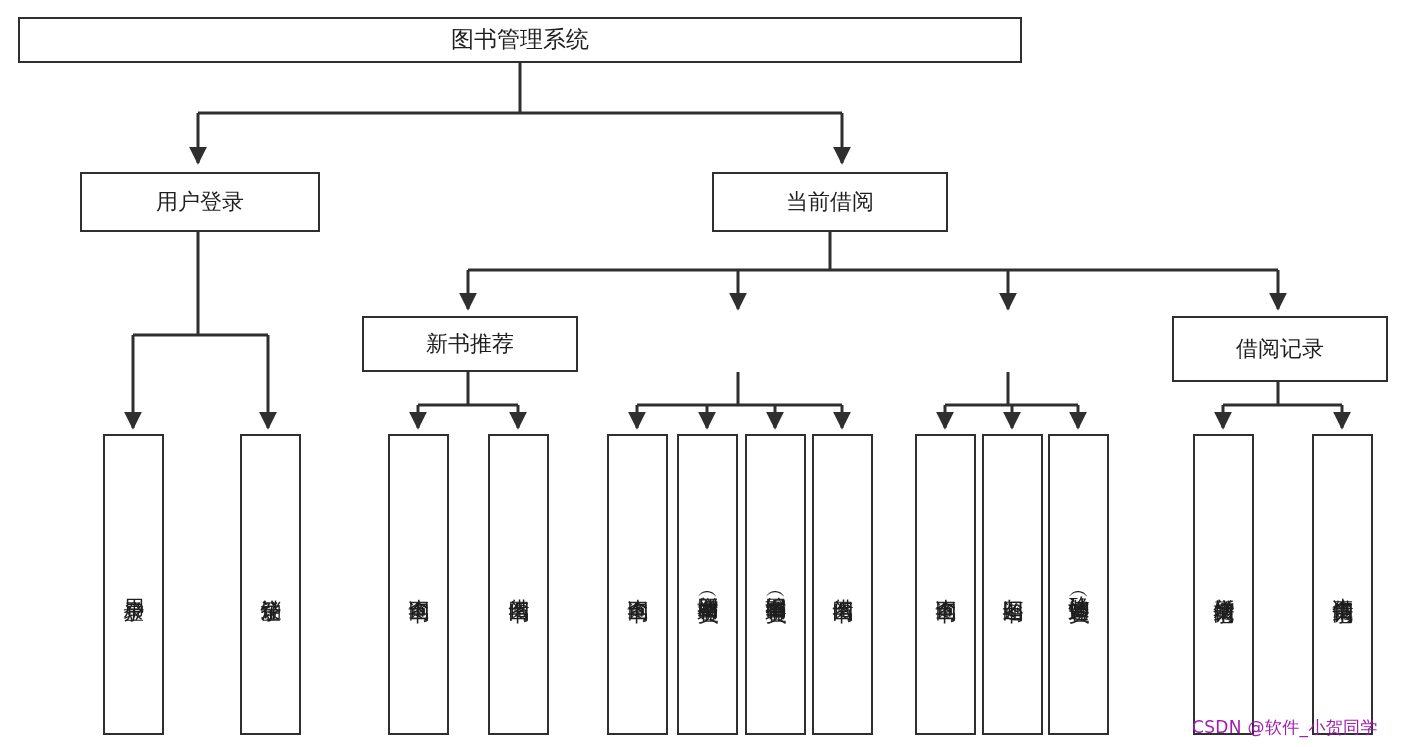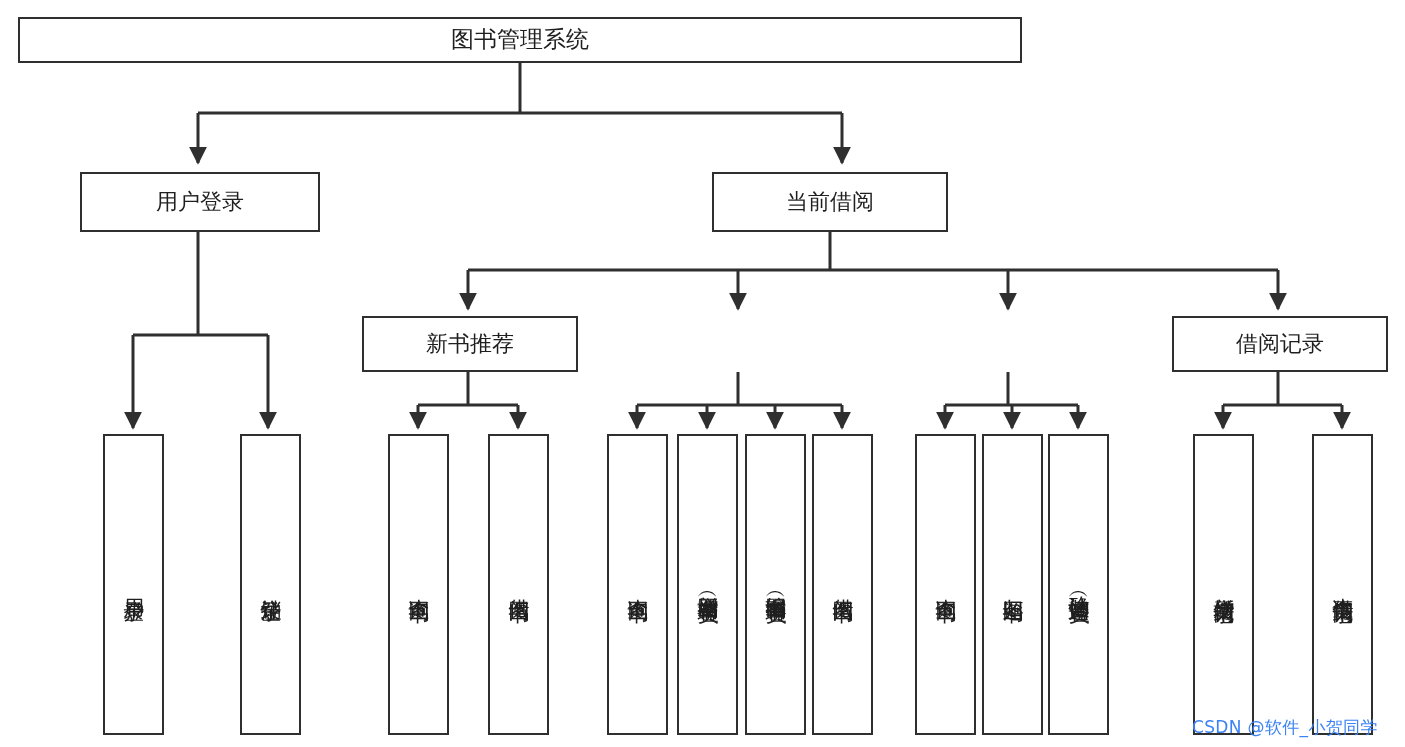--- a/index.html
+++ b/index.html
@@ -45,21 +45,21 @@
     white-space:nowrap;
   }
   .node.leaf > span{
     writing-mode:vertical-rl;
     text-orientation:upright;
     display:block;
   }
   .watermark{
     position:absolute;
     font-size:17px;
-    color:#3b82f6;
+    color:#a21caf;
     white-space:nowrap;
     letter-spacing:0.02em;
     pointer-events:none;
   }
 </style>
 </head>
 <body>
 
 <div id="canvas">
 
@@ -112,21 +112,21 @@
       <path d="M 1342 405 L 1342 428" marker-end="url(#arrow)"></path>
     </g>
   </svg>
 
   <div class="node root" style="left:18px;top:17px;width:1004px;height:46px;">图书管理系统</div>
 
   <div class="node lvl2" style="left:80px;top:172px;width:240px;height:60px;">用户登录</div>
   <div class="node lvl2" style="left:712px;top:172px;width:236px;height:60px;">当前借阅</div>
 
   <div class="node lvl3" style="left:362px;top:316px;width:216px;height:56px;">新书推荐</div>
-  <div class="node lvl3" style="left:1172px;top:316px;width:216px;height:56px;">借阅记录</div>
+  <div class="node lvl3" style="left:1172px;top:316px;width:216px;height:66px;">借阅记录</div>
 
   <div class="node leaf" style="left:103px;top:434px;width:61px;height:301px;">
       <span>用户登录</span>
     </div>
   <div class="node leaf" style="left:240px;top:434px;width:61px;height:301px;">
       <span>注销登录</span>
     </div>
 
   <div class="node leaf" style="left:388px;top:434px;width:61px;height:301px;">
       <span>查询图书</span>

